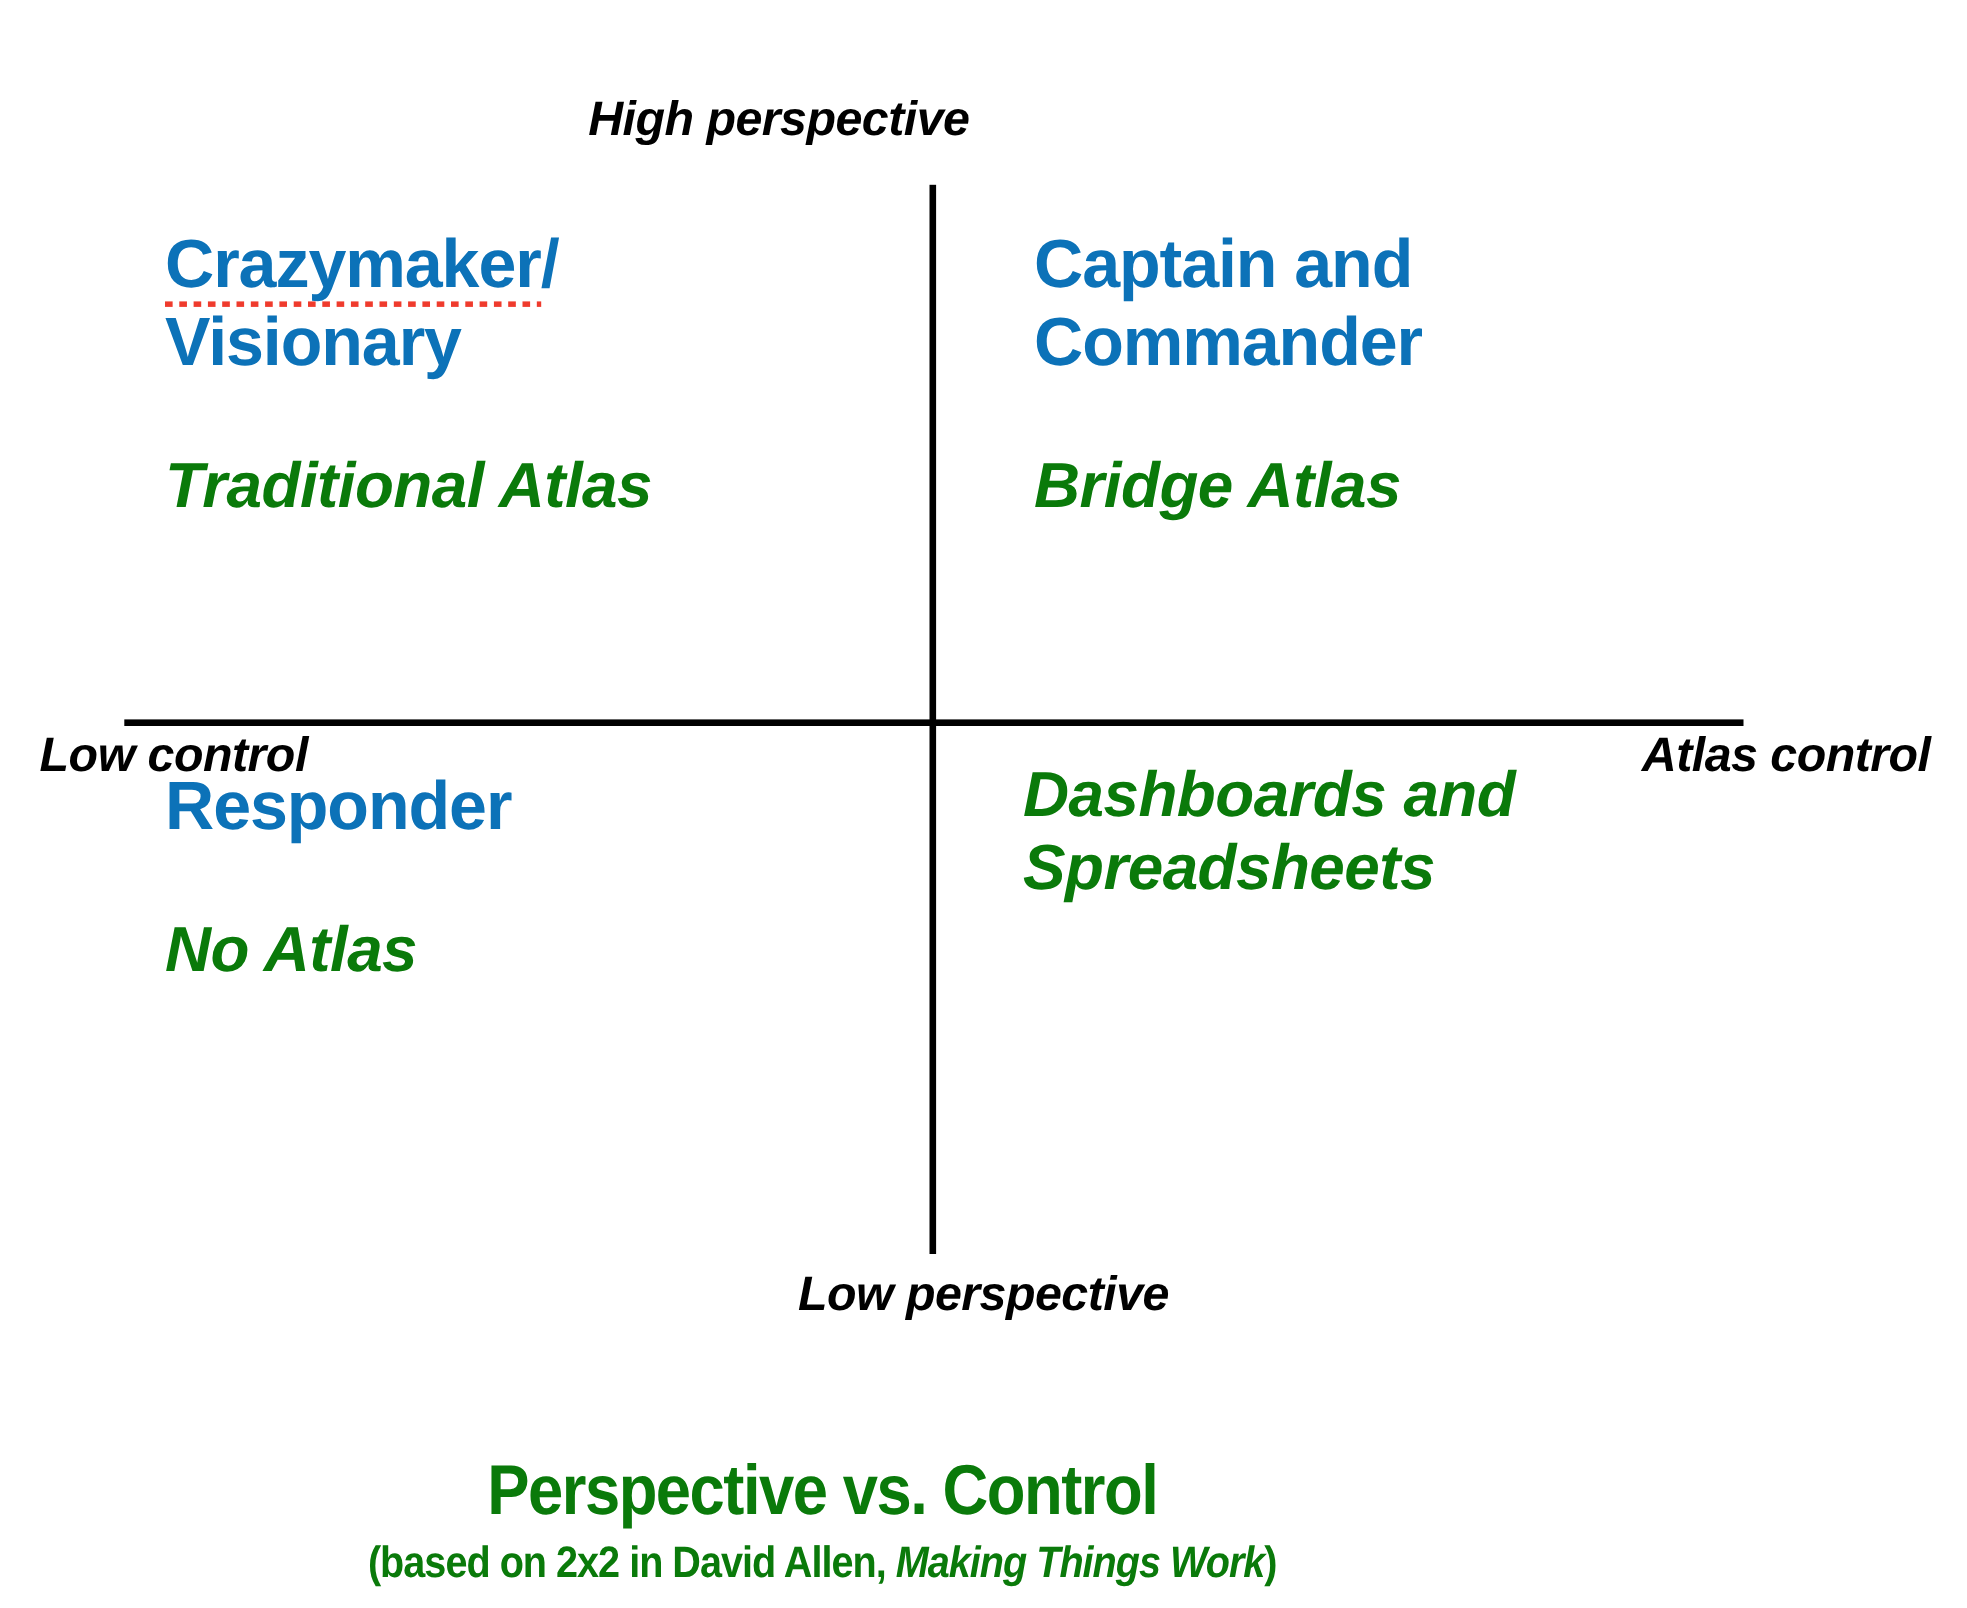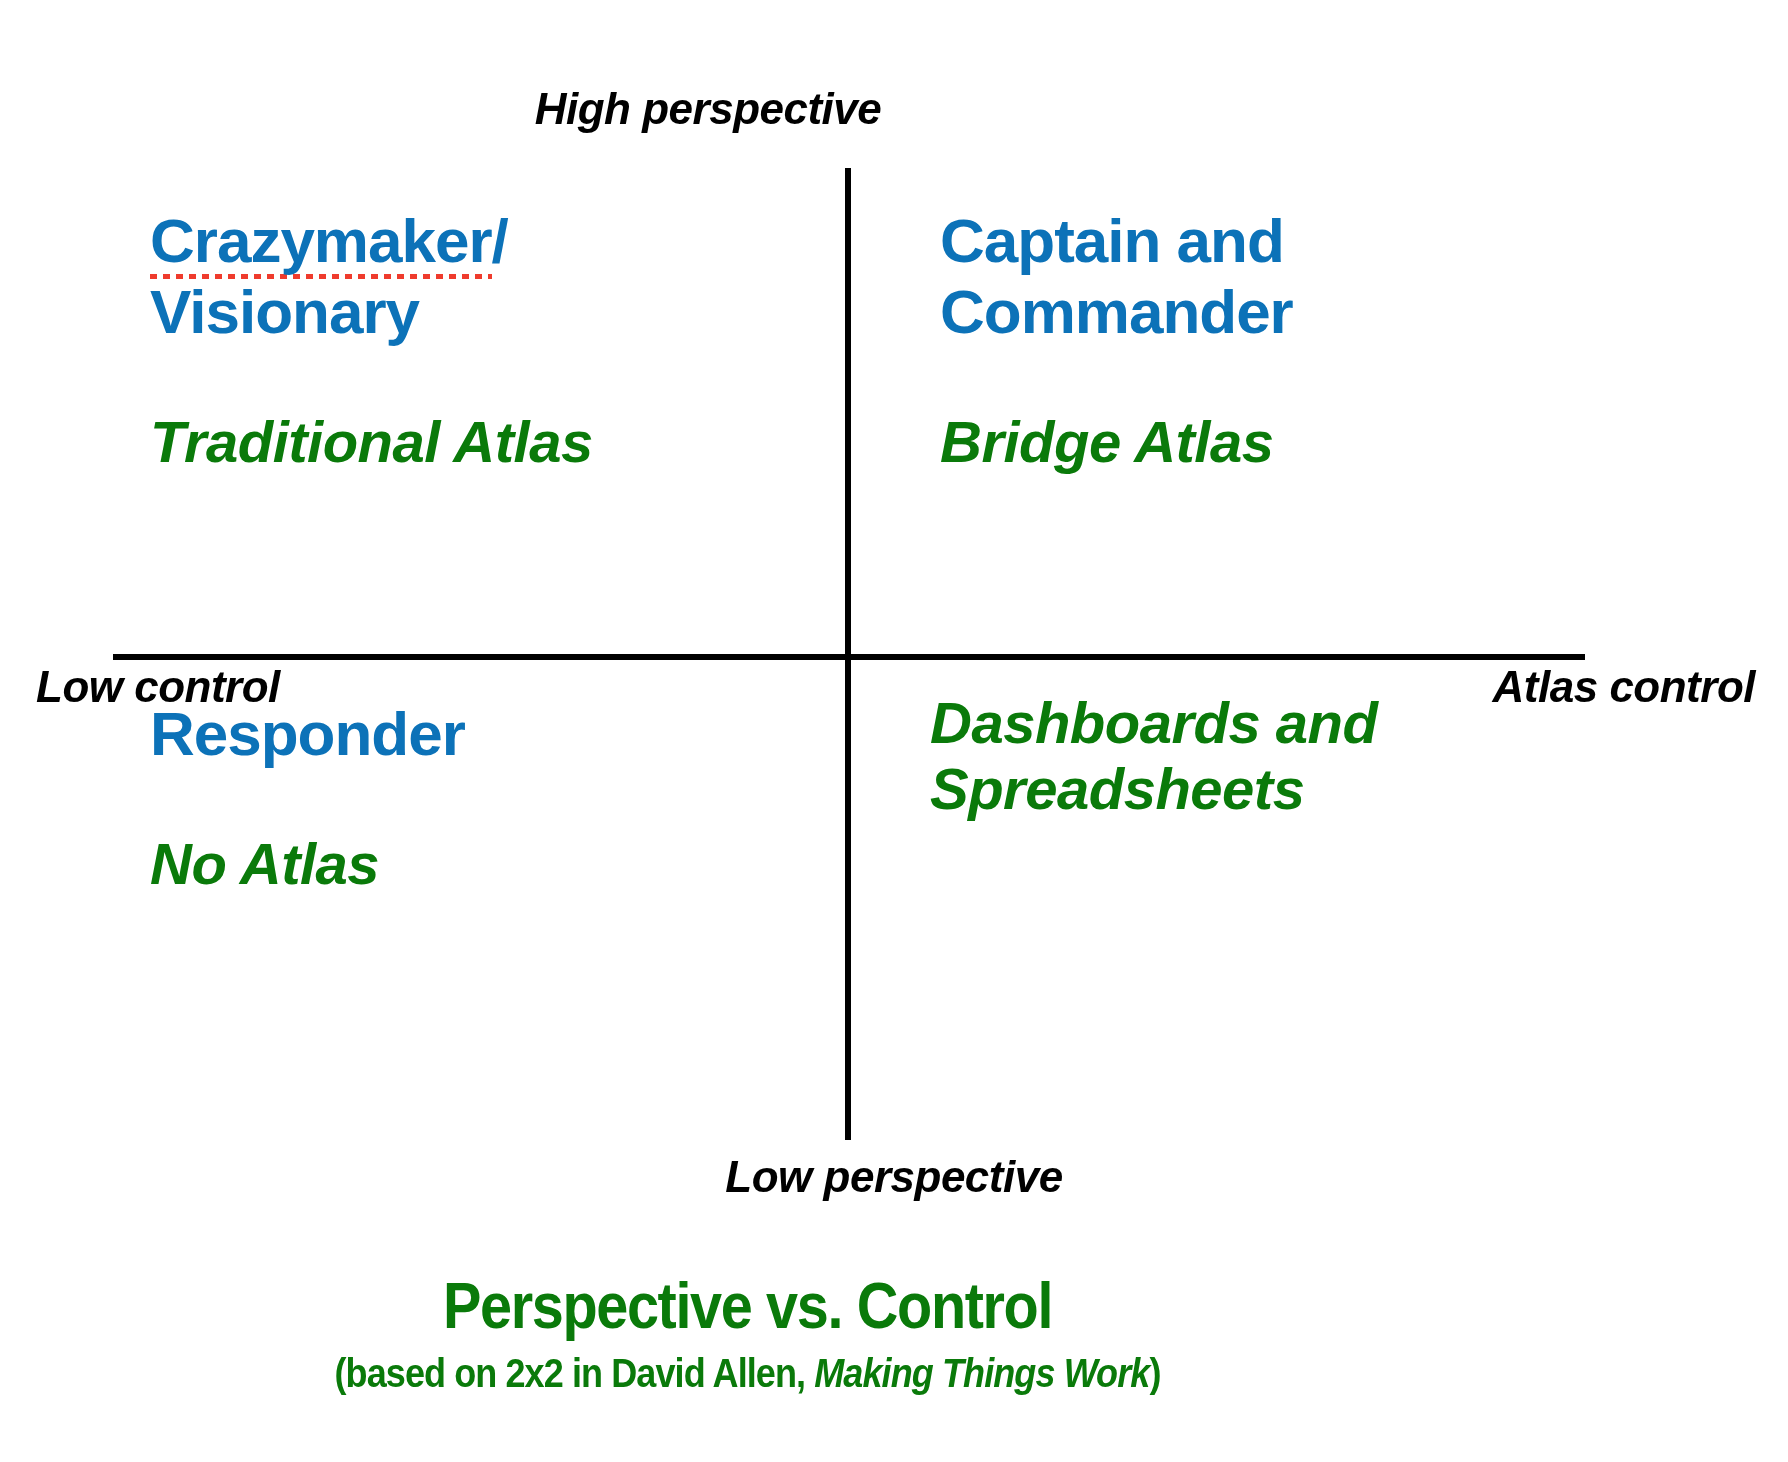--- a/index.html
+++ b/index.html
@@ -114,21 +114,21 @@
     background-repeat: repeat-x;
     background-size: 13px 5px;
     background-position: 0 100%;
     padding-bottom: 4px;
   }
 
   
   .caption-wrap {
     position: absolute;
     left: 0;
-    top: 1269px;
+    top: 1317px;
     width: 1495px;
     text-align: center;
     color: #0a7a0a;
   }
   .caption-title {
     font-weight: bold;
     font-size: 64px;
     letter-spacing: -1.5px;
     transform: scaleX(0.9);
     transform-origin: center;

